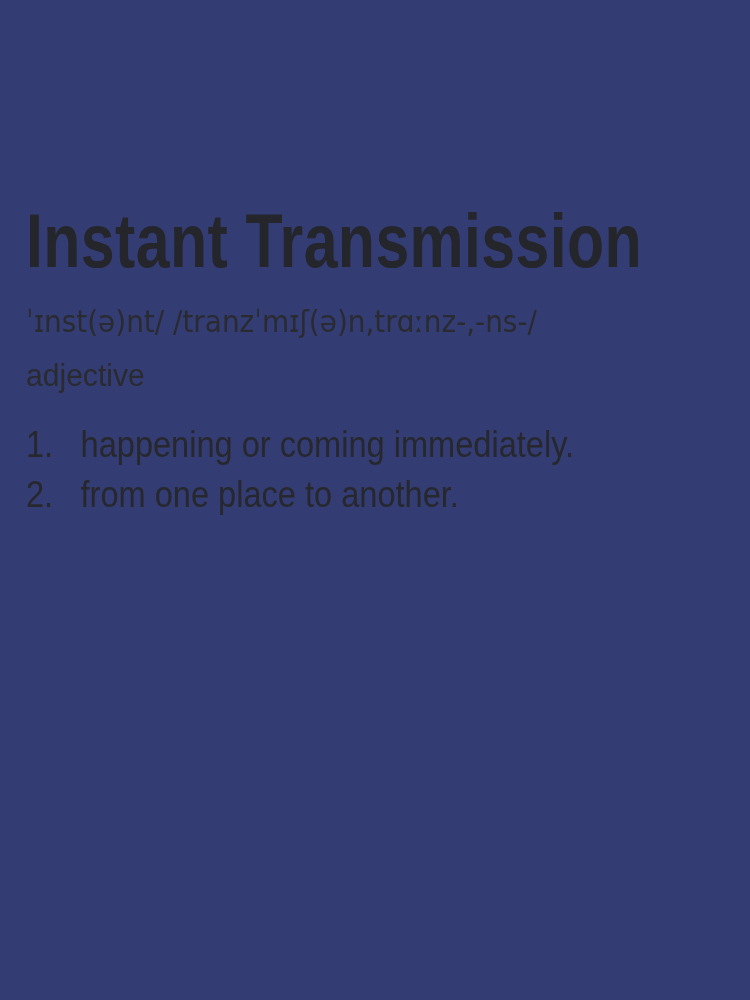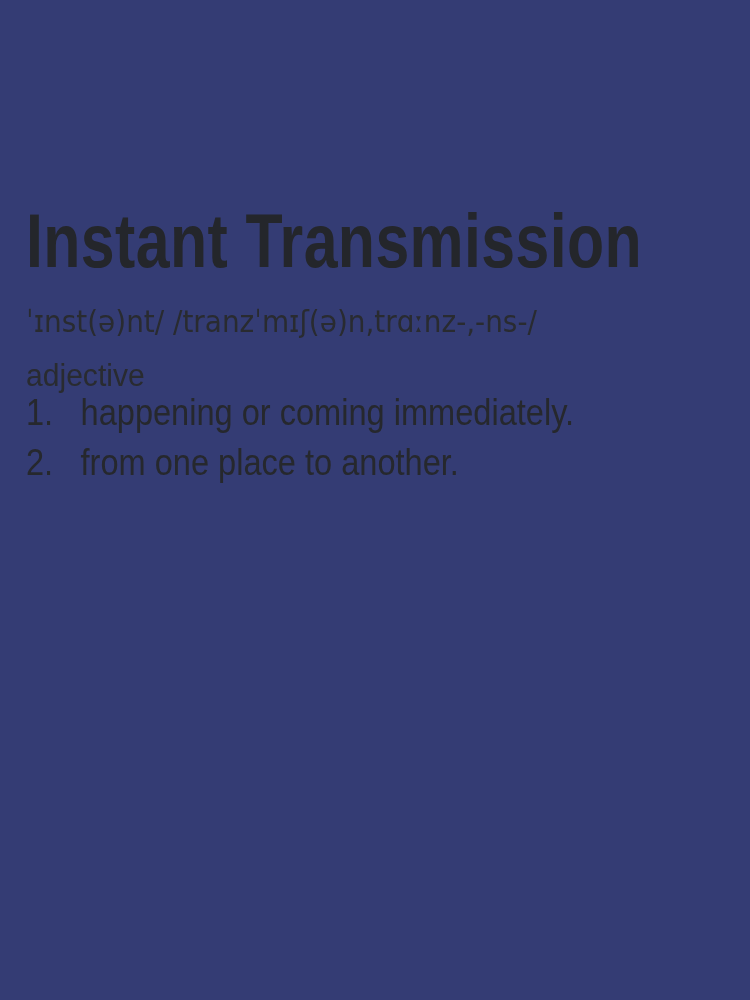--- a/index.html
+++ b/index.html
@@ -87,21 +87,21 @@
     line-height: 1.12;
     white-space: nowrap;
     transform: scaleX(0.97);
     transform-origin: left top;
   }
 
   
   .senses {
     position: absolute;
     left: 26px;
-    top: 388px;
+    top: 420px;
     margin: 0;
     padding: 0;
     list-style: none;
     width: 720px;
   }
 
   .sense-item {
     display: block;
     margin: 0 0 0 0;
     padding: 0;

